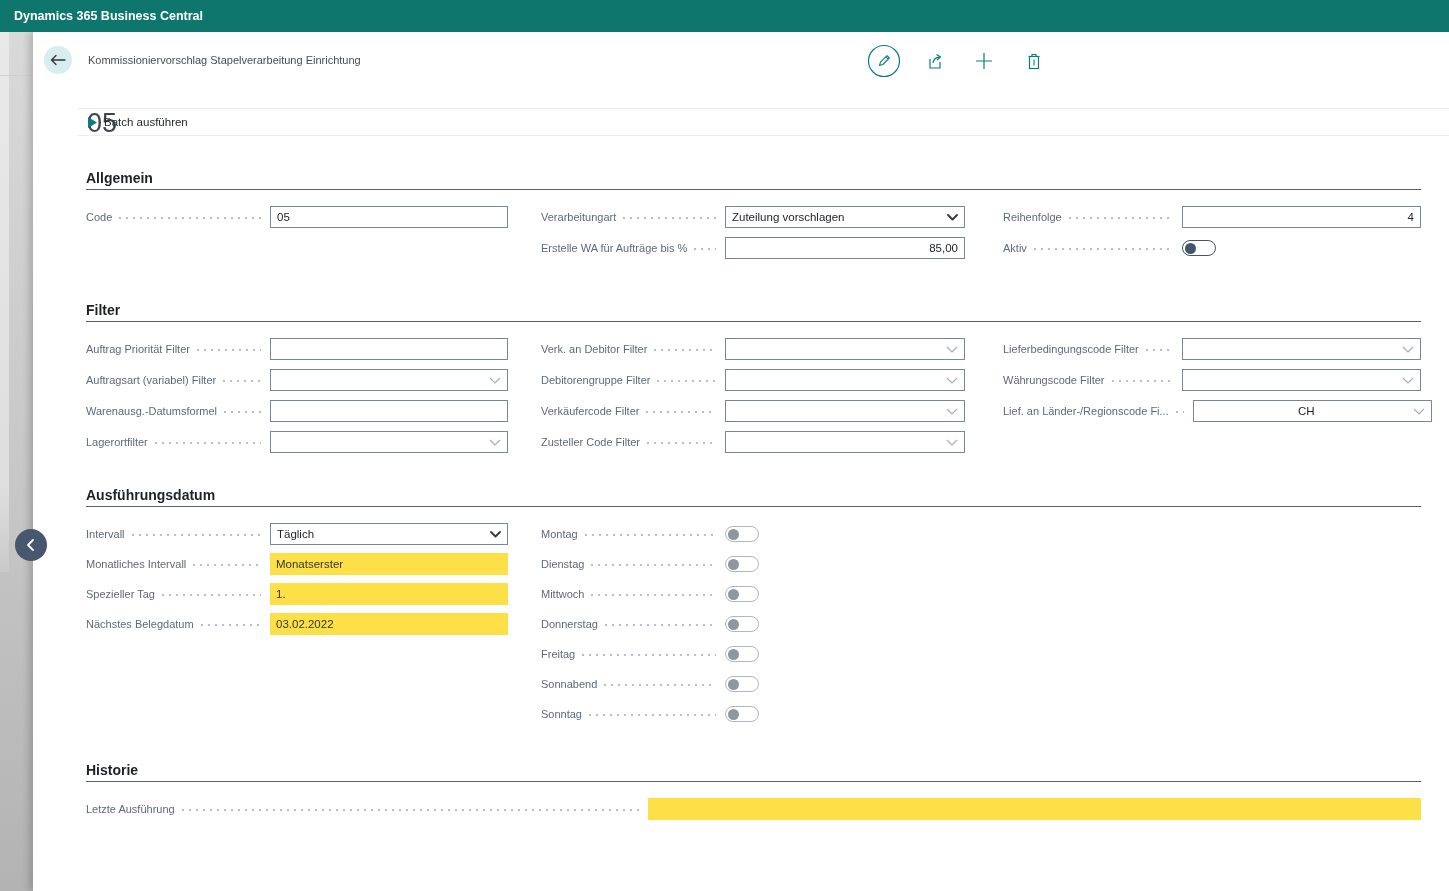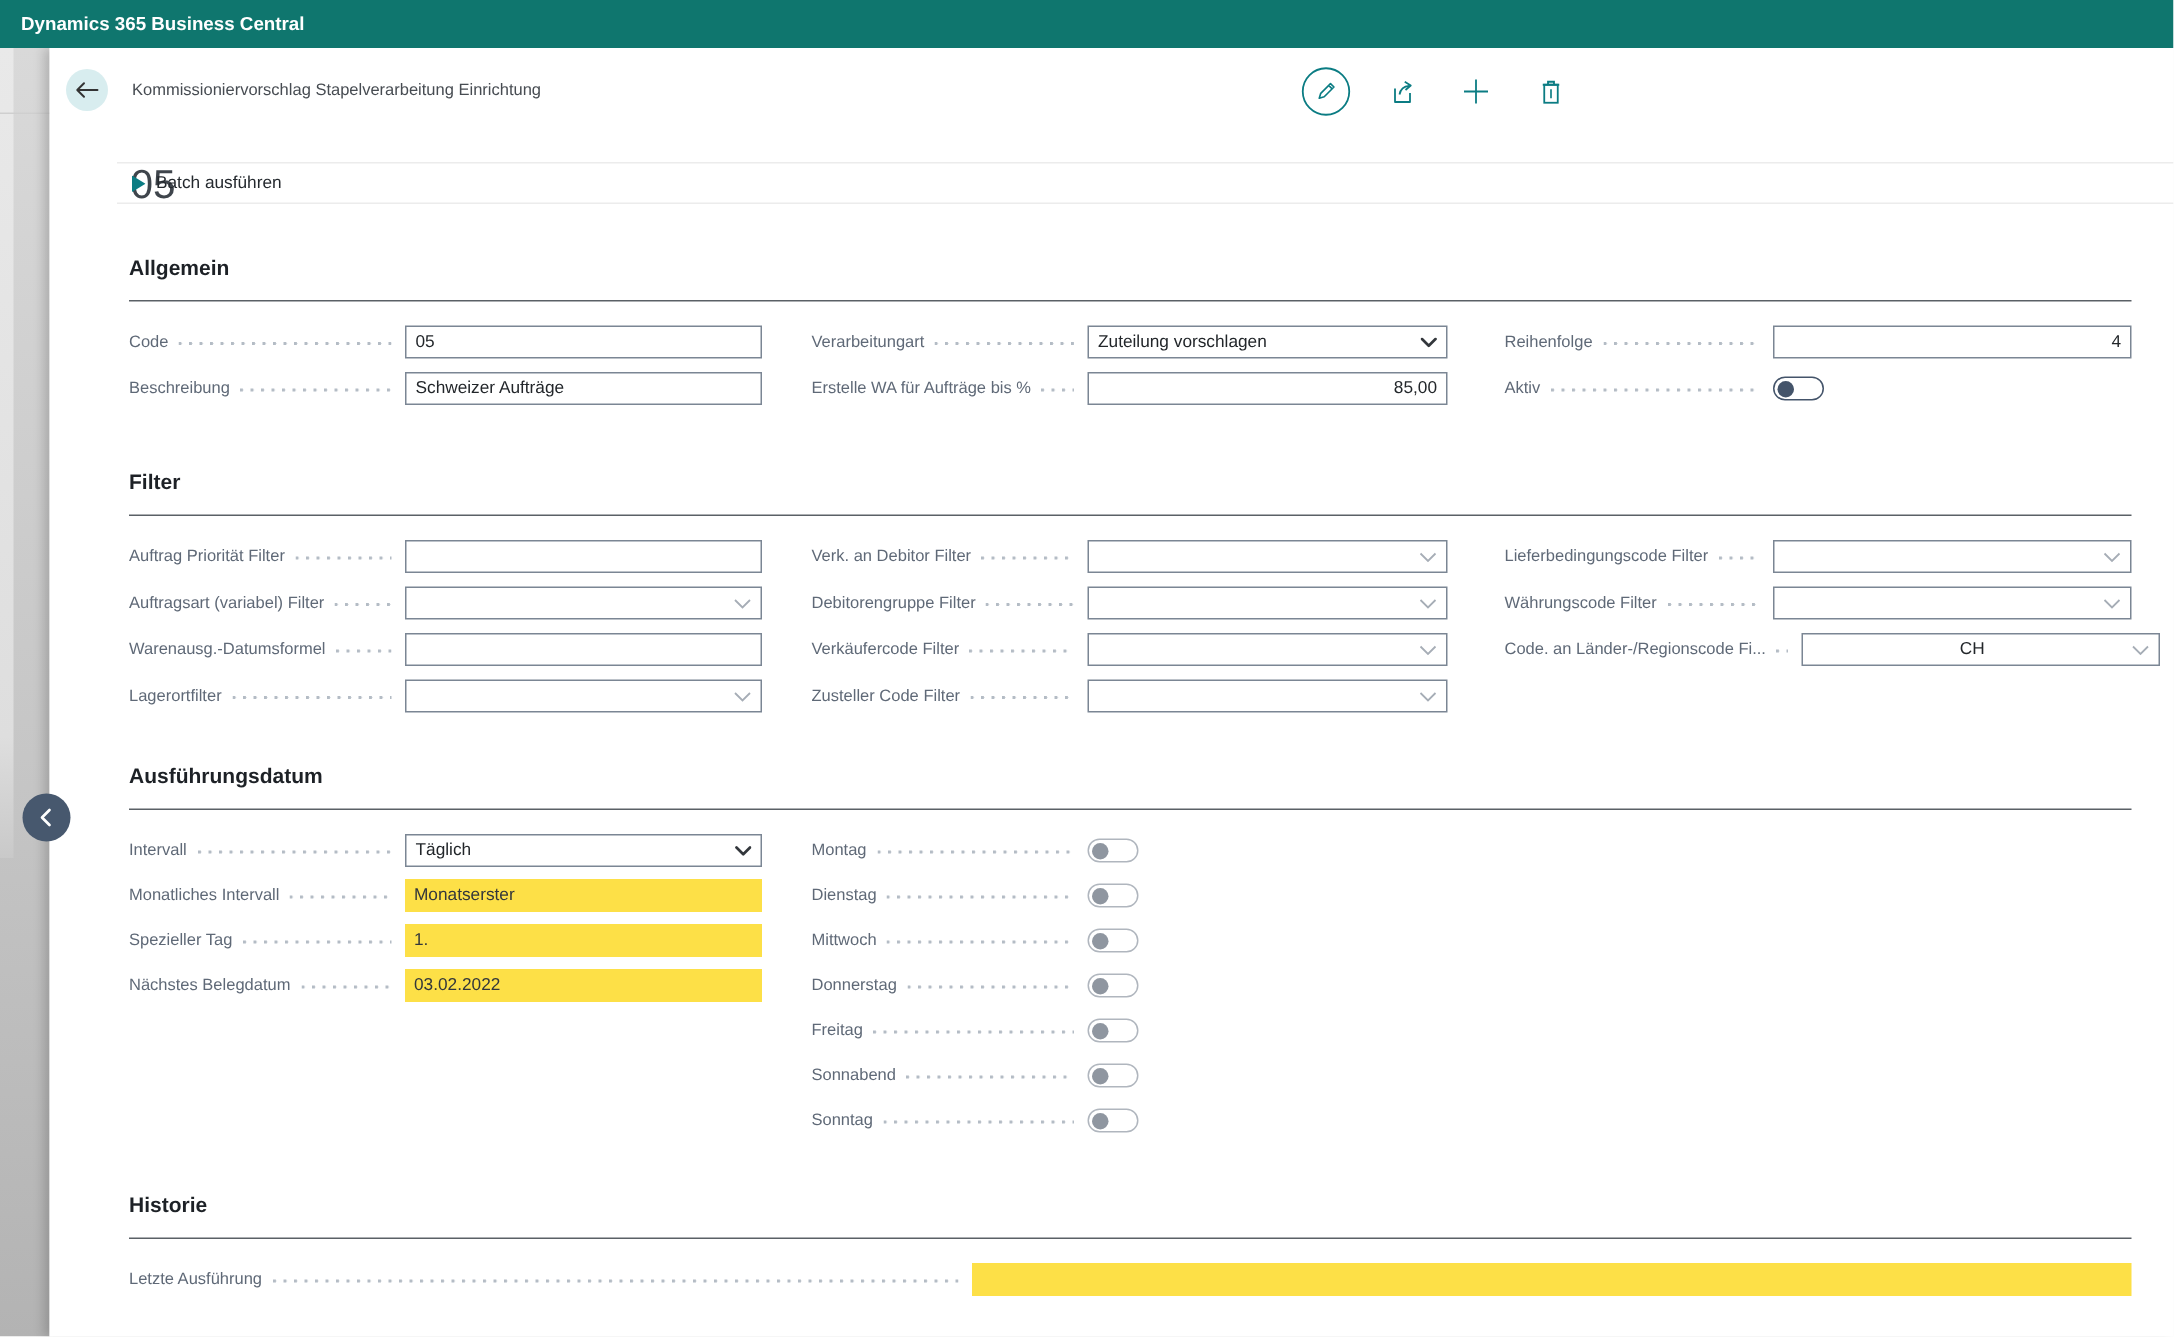--- a/index.html
+++ b/index.html
@@ -54,21 +54,21 @@
   }
   .run-batch {
     display:flex; align-items:center; gap:7px; background:none; border:none;
     margin-left:10px; font-size:11.5px; color:#24292e; cursor:pointer;
     font-family:"Liberation Sans",sans-serif; padding:0;
   }
   
   .content { position:absolute; left:0; top:121px; width:1416px; padding:0 28px 0 53px; }
   .sect-h {
     font-size:14px; line-height:15px; font-weight:700; color:#1d2126;
-    margin:0; padding-bottom:14px; border-bottom:1px solid #5a6066;
+    margin:0; padding-bottom:3px; border-bottom:1px solid #5a6066;
   }
   .sect-allgemein { margin-top:18px; }
   .sect-filter    { margin-top:35px; }
   .sect-ausf      { margin-top:26px; }
   .sect-hist      { margin-top:30px; }
   .cols { margin-top:16px; display:flex; align-items:flex-start; }
   .c1 { width:422px; margin-right:33px; }
   .c2 { width:424px; margin-right:38px; }
   .c3 { width:418px; }
   .frow { display:flex; align-items:center; height:22px; margin-bottom:9px; }
@@ -174,25 +174,20 @@
 
     <section class="sect-allgemein">
       <h2 class="sect-h">Allgemein</h2>
       <div class="cols">
         <div class="c1">
           <div class="frow">
             <span class="flabel">Code</span>
             <span class="leader"></span>
             <input class="ctl" value="05" style="">
           </div>
-          <div class="frow">
-            <span class="flabel">Beschreibung</span>
-            <span class="leader"></span>
-            <input class="ctl" value="Schweizer Aufträge" style="">
-          </div>
         </div>
         <div class="c2">
           <div class="frow">
             <span class="flabel">Verarbeitungart</span>
             <span class="leader"></span>
             <div class="ctl selectbox">
               <span class="sel-text">Zuteilung vorschlagen</span>
               <svg width="11" height="7" viewBox="0 0 11 7">
                 <path d="M1 1l4.5 4.5L10 1" stroke="#33373c" stroke-width="1.8" fill="none" stroke-linecap="round" stroke-linejoin="round"></path>
               </svg>
@@ -315,21 +310,21 @@
             <span class="flabel">Währungscode Filter</span>
             <span class="leader"></span>
             <div class="ctl lookup">
               <span class="sel-text"></span>
               <svg width="12" height="7" viewBox="0 0 12 7">
                   <path d="M1 1l5 5 5-5" stroke="#a6adb6" stroke-width="1.2" fill="none"></path>
                 </svg>
             </div>
           </div>
           <div class="frow">
-            <span class="flabel">Code. an Länder-/Regionscode Fi...</span>
+            <span class="flabel">Lief. an Länder-/Regionscode Fi...</span>
             <span class="leader"></span>
             <div class="ctl lookup">
               <span class="sel-text">CH</span>
               <svg width="12" height="7" viewBox="0 0 12 7">
                   <path d="M1 1l5 5 5-5" stroke="#a6adb6" stroke-width="1.2" fill="none"></path>
                 </svg>
             </div>
           </div>
         </div>
       </div>

